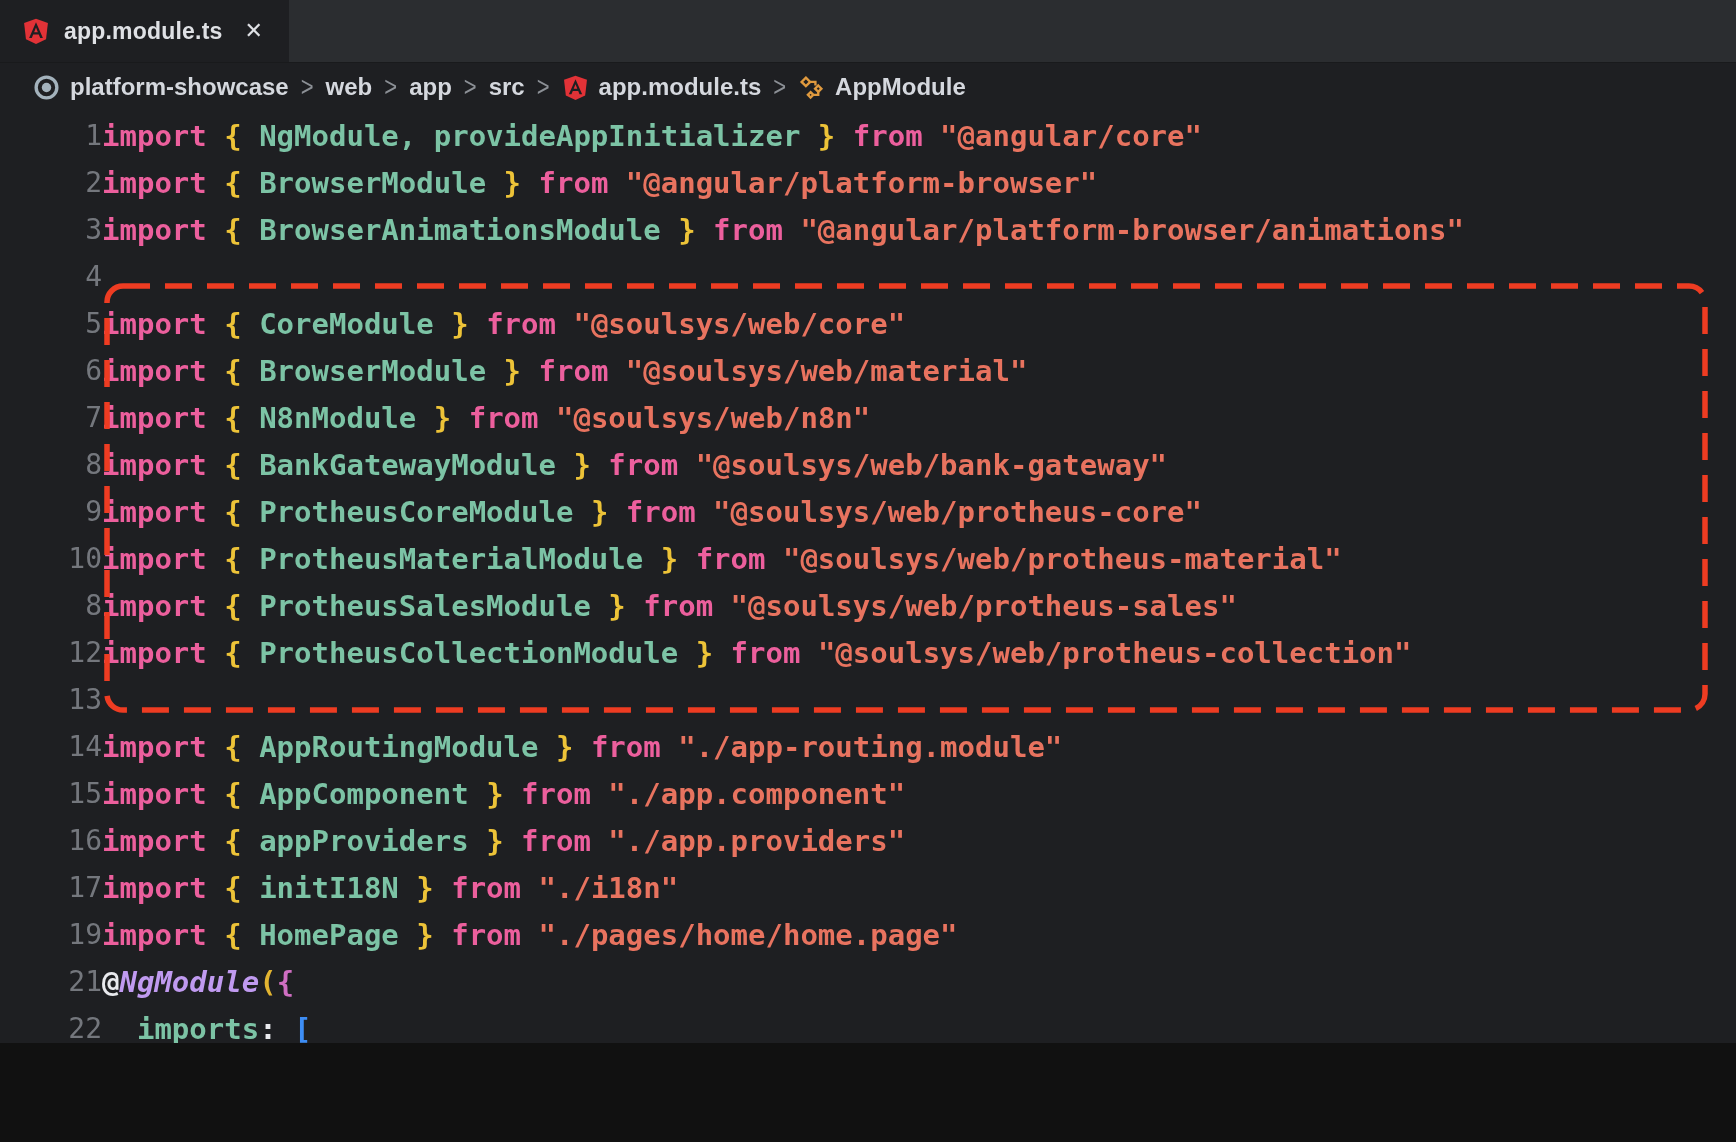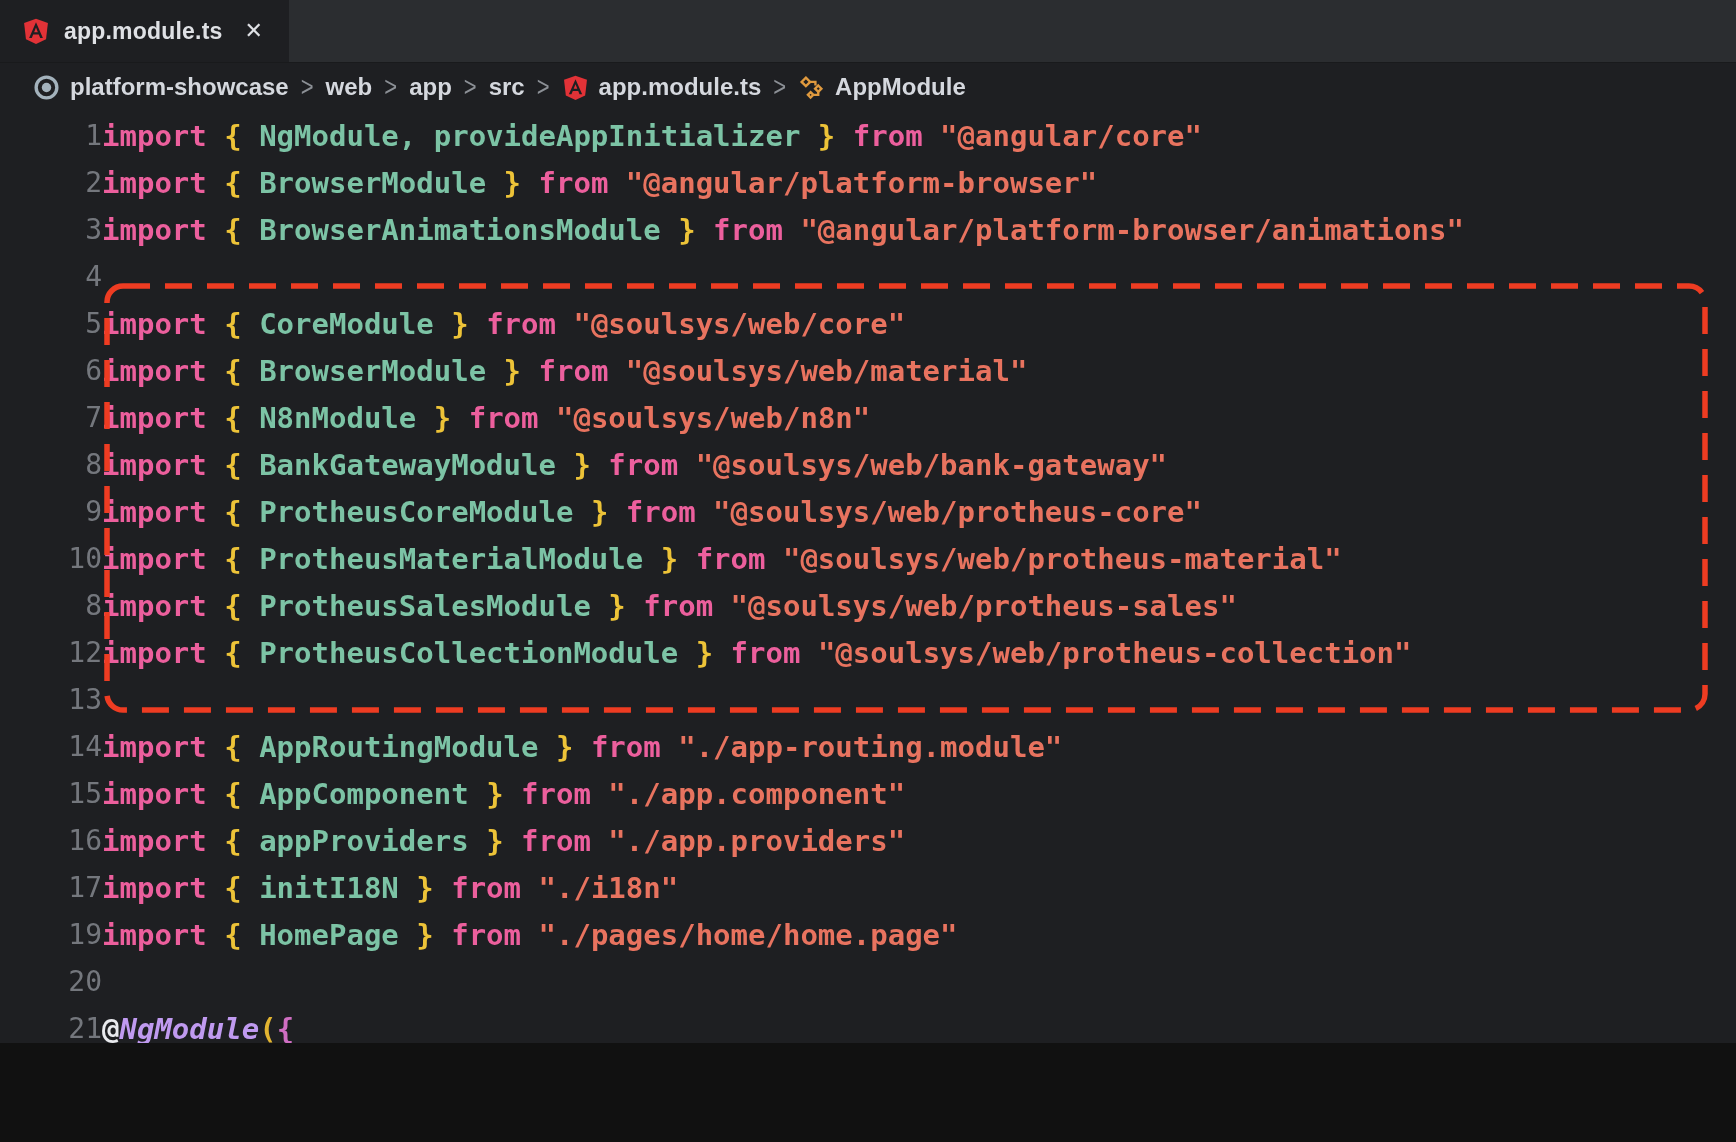--- a/index.html
+++ b/index.html
@@ -230,24 +230,20 @@
       </div>
       <div class="line">
         <span class="ln">17</span>
         <span class="lc"><span class="tok-kw">import </span><span class="tok-br">{ </span><span class="tok-id">initI18N </span><span class="tok-br">} </span><span class="tok-kw">from </span><span class="tok-str">"./i18n"</span></span>
       </div>
       <div class="line">
         <span class="ln">19</span>
         <span class="lc"><span class="tok-kw">import </span><span class="tok-br">{ </span><span class="tok-id">HomePage </span><span class="tok-br">} </span><span class="tok-kw">from </span><span class="tok-str">"./pages/home/home.page"</span></span>
       </div>
       <div class="line">
-        <span class="ln">20</span>
-        <span class="lc"></span>
-      </div>
-      <div class="line">
         <span class="ln">21</span>
         <span class="lc"><span class="tok-wh">@</span><span class="tok-dec">NgModule</span><span class="tok-par">(</span><span class="tok-mag">{</span></span>
       </div>
       <div class="line">
         <span class="ln">22</span>
         <span class="lc"><span class="tok-id">  imports</span><span class="tok-wh">: </span><span class="tok-blu">[</span></span>
       </div>
     </div>
 
   <svg class="hl-box" width="1606" height="432" viewBox="0 0 1606 432">

